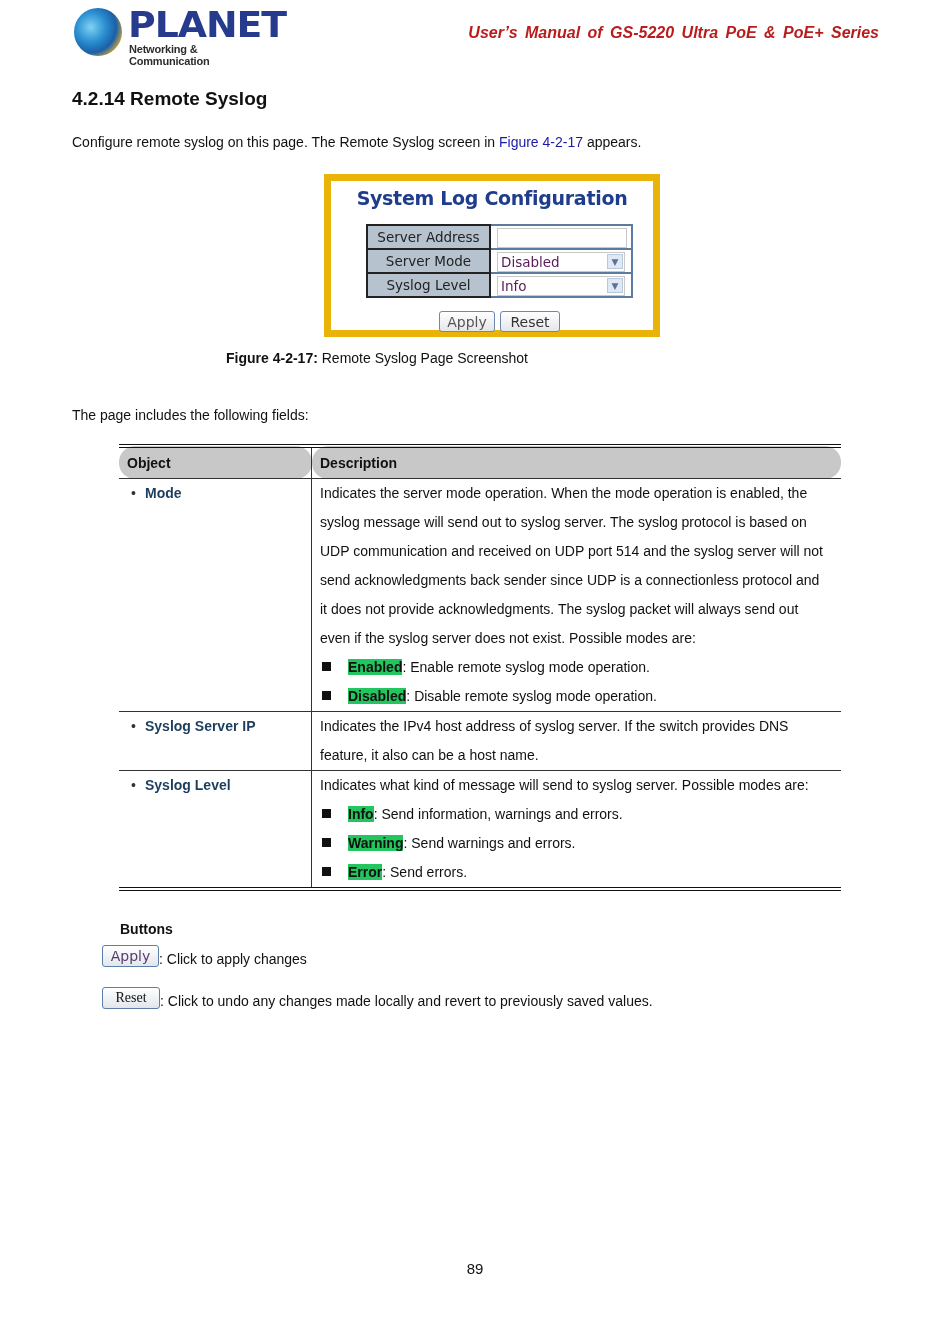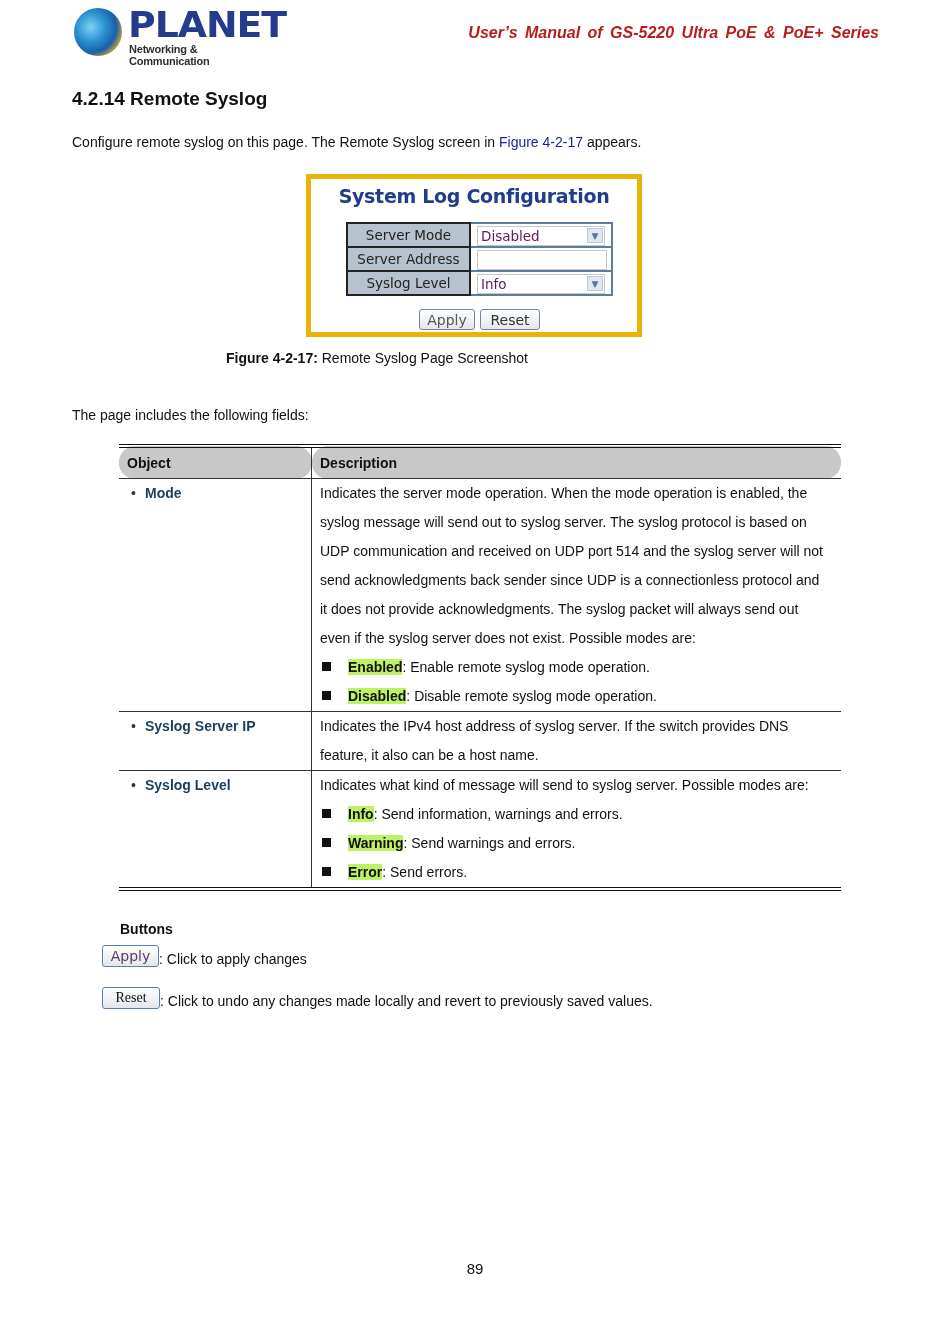--- a/index.html
+++ b/index.html
@@ -16,21 +16,21 @@
   .logo-word { position: absolute; left: 56px; top: -2px; font-family: "DejaVu Sans", sans-serif; font-weight: bold;
     font-size: 36px; letter-spacing: -1px; color: #263a8e; transform: scaleX(1.05); transform-origin: left; }
   .logo-sub { position: absolute; left: 57px; top: 37px; font-size: 11px; font-weight: bold; color: #2d2d2d; letter-spacing: -0.2px; }
   .header-title { right: 71px; top: 24px; font-size: 16px; font-weight: bold; font-style: italic; word-spacing: 3px; color: #b91c1c; }
 
   .section-title { left: 72px; top: 88px; font-size: 19px; font-weight: bold; }
   .intro { left: 72px; top: 134px; font-size: 14px; }
   .link { color: #1a1aa6; }
 
   
-  .figure { left: 306px; top: 174px; width: 336px; height: 163px; border: 5px solid #eab308; box-sizing: border-box; background: #fff; }
+  .figure { left: 324px; top: 174px; width: 336px; height: 163px; border: 7px solid #eab308; box-sizing: border-box; background: #fff; }
   .fig-title { position: absolute; left: 0; right: 0; top: 6px; text-align: center; font-size: 19px; font-weight: bold; color: #1f3d8c; font-family: "DejaVu Sans", sans-serif; letter-spacing: -0.3px; }
   .cfg-table { position: absolute; left: 35px; top: 43px; border-collapse: collapse; }
   .cfg-table td { padding: 0; height: 22px; }
   .cfg-label { width: 121px; background: #b6c3cf; border: 2px solid #222; text-align: center; font-size: 13.5px; color: #222; font-family: "DejaVu Sans", sans-serif; }
   .cfg-value { width: 140px; border: 2px solid #5a7ca0; border-left: 1px solid #5a7ca0; background: #fff; position: relative; }
   .sel { position: absolute; left: 6px; top: 2px; right: 6px; height: 18px; border: 1px solid #c8c8c8; font-size: 13.5px; color: #5a1a5a; padding-left: 3px; line-height: 18px; font-family: "DejaVu Sans", sans-serif; }
   .sel .arrow { position: absolute; right: 1px; top: 1px; width: 16px; height: 15px; background: #dfe8f3; border: 1px solid #b9c9dc; box-sizing: border-box; color: #5b7398; font-size: 9px; text-align: center; line-height: 14px; }
   .txt { position: absolute; left: 6px; top: 2px; right: 4px; height: 18px; border: 1px solid #c8c8c8; }
   .fig-btn { position: absolute; top: 130px; height: 21px; border: 1px solid #6d88ad; border-radius: 3px; background: linear-gradient(#ffffff, #e4e6ea); font-size: 14px; color: #333; text-align: center; line-height: 20px; font-family: "DejaVu Sans", sans-serif; box-sizing: border-box; }
   .fig-apply { left: 108px; width: 56px; color: #555; }
@@ -45,21 +45,21 @@
   .desc-table { border-top: 4px double #111; border-bottom: 4px double #111; }
   .desc-table th { background: #c8c8c8; text-align: left; font-weight: bold; height: 30px; padding: 0 8px; border-bottom: 1px solid #333; border-radius: 16px; }
   .desc-table th.obj, .desc-table td.obj { width: 176px; border-right: 1px solid #333; }
   .desc-table td { vertical-align: top; padding: 0 8px; }
   .desc-table tr.row + tr.row td { border-top: 1px solid #333; }
   .obj-name { color: #1c3d5e; font-weight: bold; display: block; line-height: 29px; padding-left: 4px; }
   .obj-name .dot { display: inline-block; width: 14px; color: #333; font-weight: normal; }
   .desc-line { display: block; line-height: 29px; }
   .opt { display: block; line-height: 29px; }
   .opt .sq { display: inline-block; width: 9px; height: 9px; background: #111; margin: 0 17px 0 2px; vertical-align: 1px; }
-  .opt .key { background: #bef264; font-weight: bold; }
+  .opt .key { background: #22c55e; font-weight: bold; }
 
   .buttons-title { left: 72px; top: 921px; font-size: 14px; font-weight: bold; margin-left: 48px; }
   .btn-row { left: 102px; font-size: 14px; display: flex; align-items: flex-end; }
   .doc-btn { display: inline-block; height: 22px; border: 1px solid #5c7ea8; border-radius: 3px; background: linear-gradient(#ffffff, #e2e6ec); box-sizing: border-box; font-size: 14px; text-align: center; line-height: 20px; }
   .doc-apply { width: 57px; color: #5a3b6e; font-family: "DejaVu Sans", sans-serif; }
   .doc-reset { width: 58px; color: #111; font-family: "Liberation Serif", serif; }
   .page-num { left: 0; width: 950px; top: 1260px; text-align: center; font-size: 15px; }
 </style>
 </head>
 <body>
@@ -74,32 +74,32 @@
 <div class="abs section-title">4.2.14 Remote Syslog</div>
 <div class="abs intro">
   <span>Configure remote syslog on this page. The Remote Syslog screen in </span><span class="link">Figure 4-2-17</span><span> appears.</span>
 </div>
 
 <div class="abs figure">
   <div class="fig-title">System Log Configuration</div>
   <table class="cfg-table">
     <tbody>
         <tr>
+      <td class="cfg-label">Server Address</td>
+      <td class="cfg-value">
+        <div class="txt"></div>
+      </td>
+    </tr>
+    <tr>
       <td class="cfg-label">Server Mode</td>
       <td class="cfg-value">
         <div class="sel">
           <span>Disabled</span>
           <span class="arrow">▼</span>
         </div>
-      </td>
-    </tr>
-    <tr>
-      <td class="cfg-label">Server Address</td>
-      <td class="cfg-value">
-        <div class="txt"></div>
       </td>
     </tr>
     <tr>
       <td class="cfg-label">Syslog Level</td>
       <td class="cfg-value">
         <div class="sel">
           <span>Info</span>
           <span class="arrow">▼</span>
         </div>
       </td>

